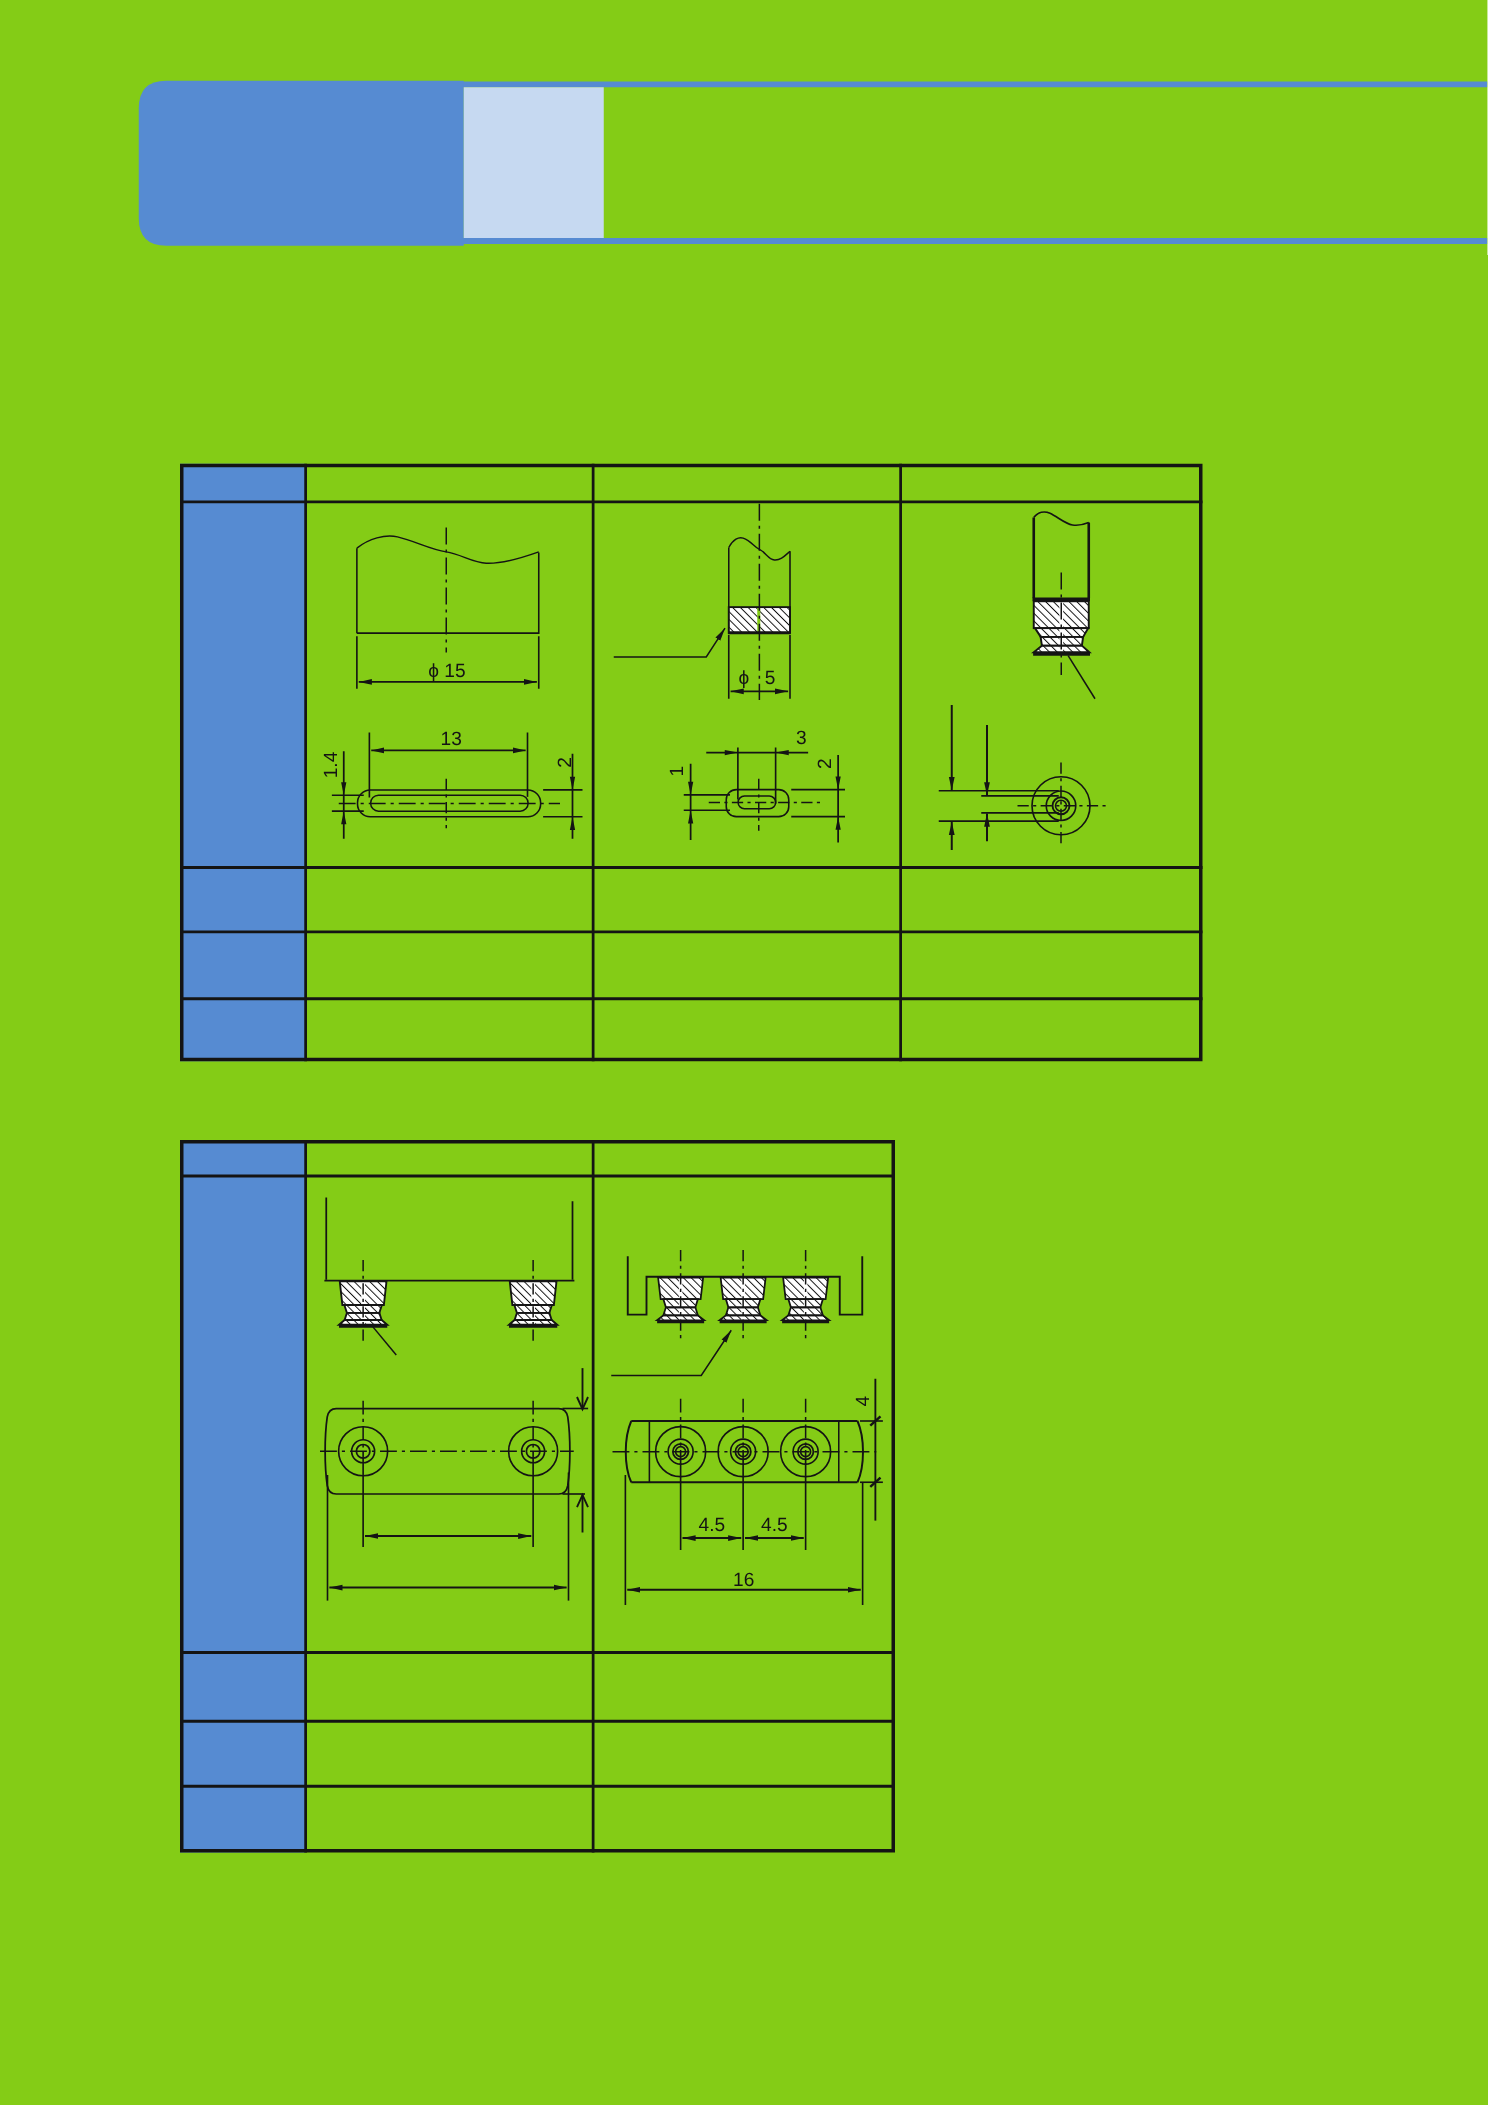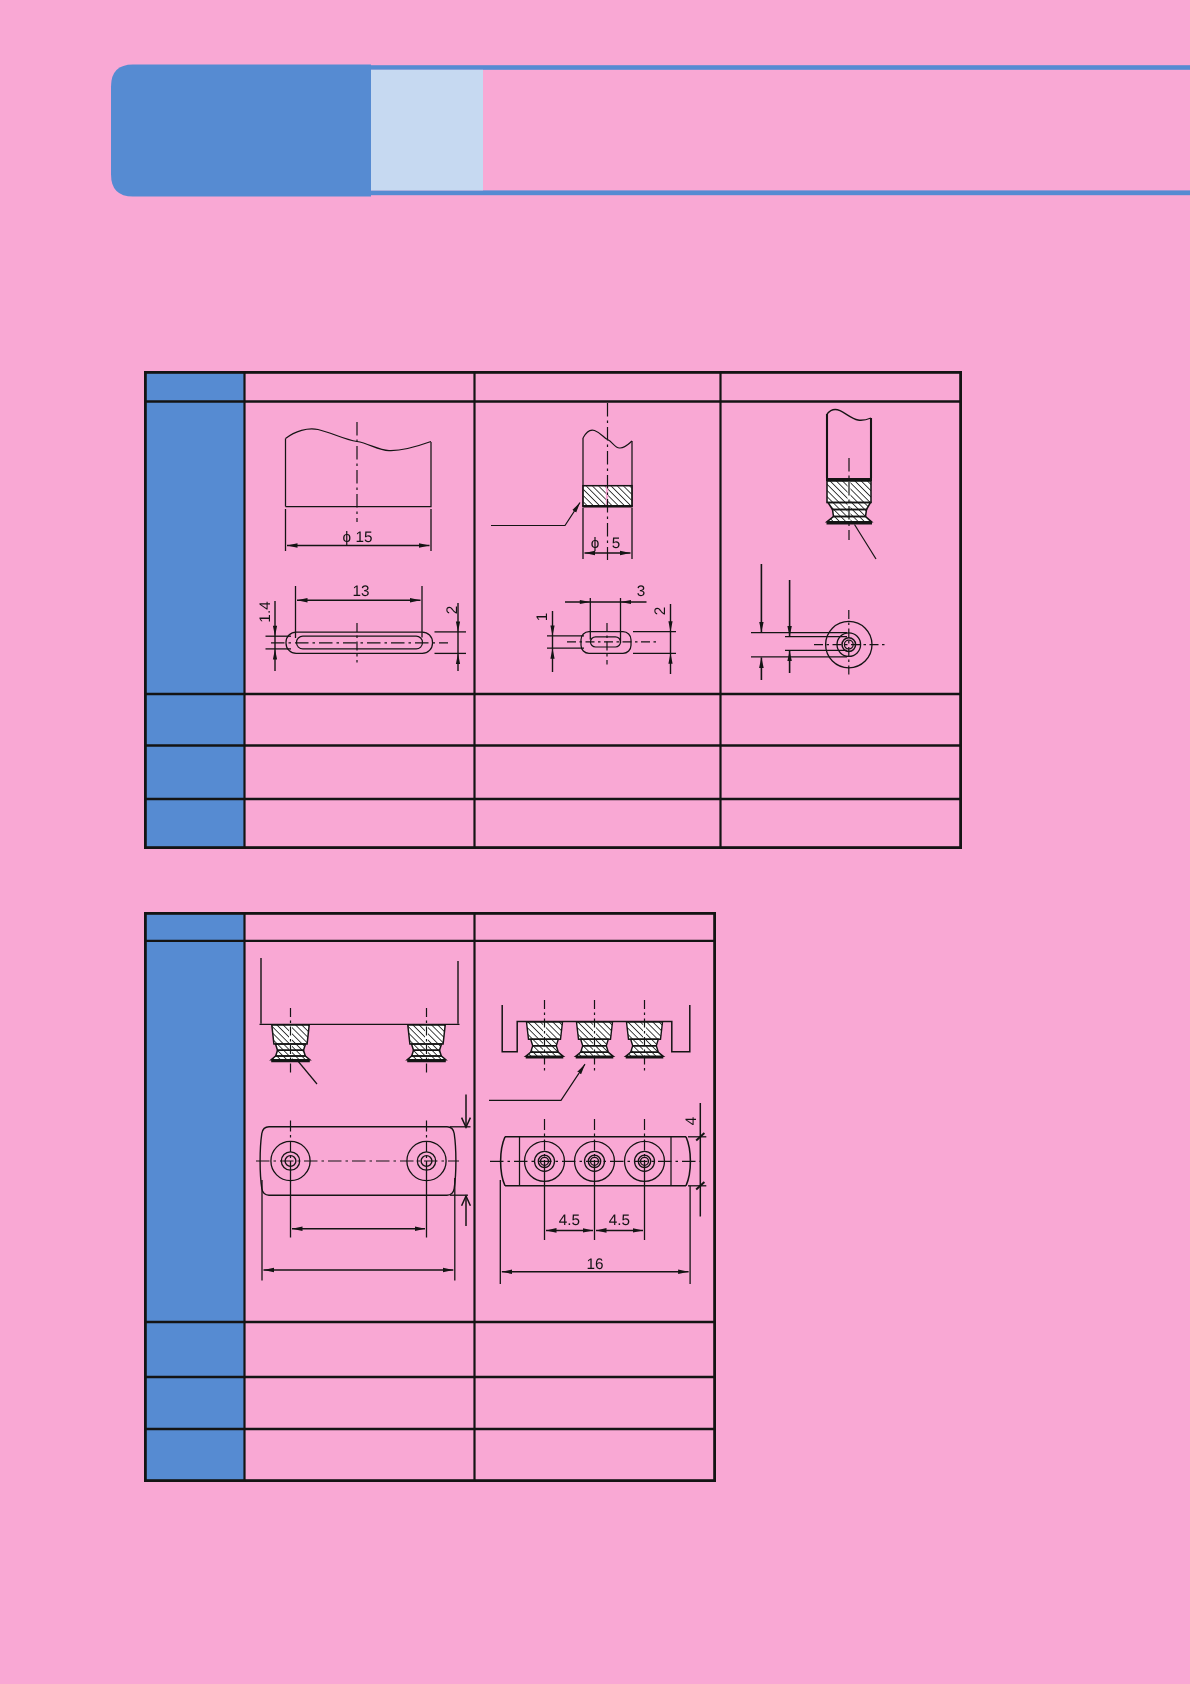--- a/index.html
+++ b/index.html
@@ -1,16 +1,16 @@
 <!DOCTYPE html>
 <html><head>
 <meta charset="utf-8">
 <style>
 html,body{margin:0;padding:0;background:#ffffff;}
-#page{position:relative;width:1190px;height:1684px;background:#f9a8d4;overflow:hidden;
+#page{position:relative;width:1190px;height:1684px;background:#84cc16;overflow:hidden;
 font-family:"Liberation Sans",sans-serif;}
 svg{display:block;}
 </style>
 </head>
 <body>
 <div id="page">
 <svg width="1190" height="1684" viewBox="0 0 1190 1684" text-rendering="geometricPrecision">
 <defs>
 <pattern id="hat" width="4.4" height="4.4" patternUnits="userSpaceOnUse" patternTransform="rotate(-45)">
 <rect width="4.4" height="4.4" fill="#ffffff"></rect>

